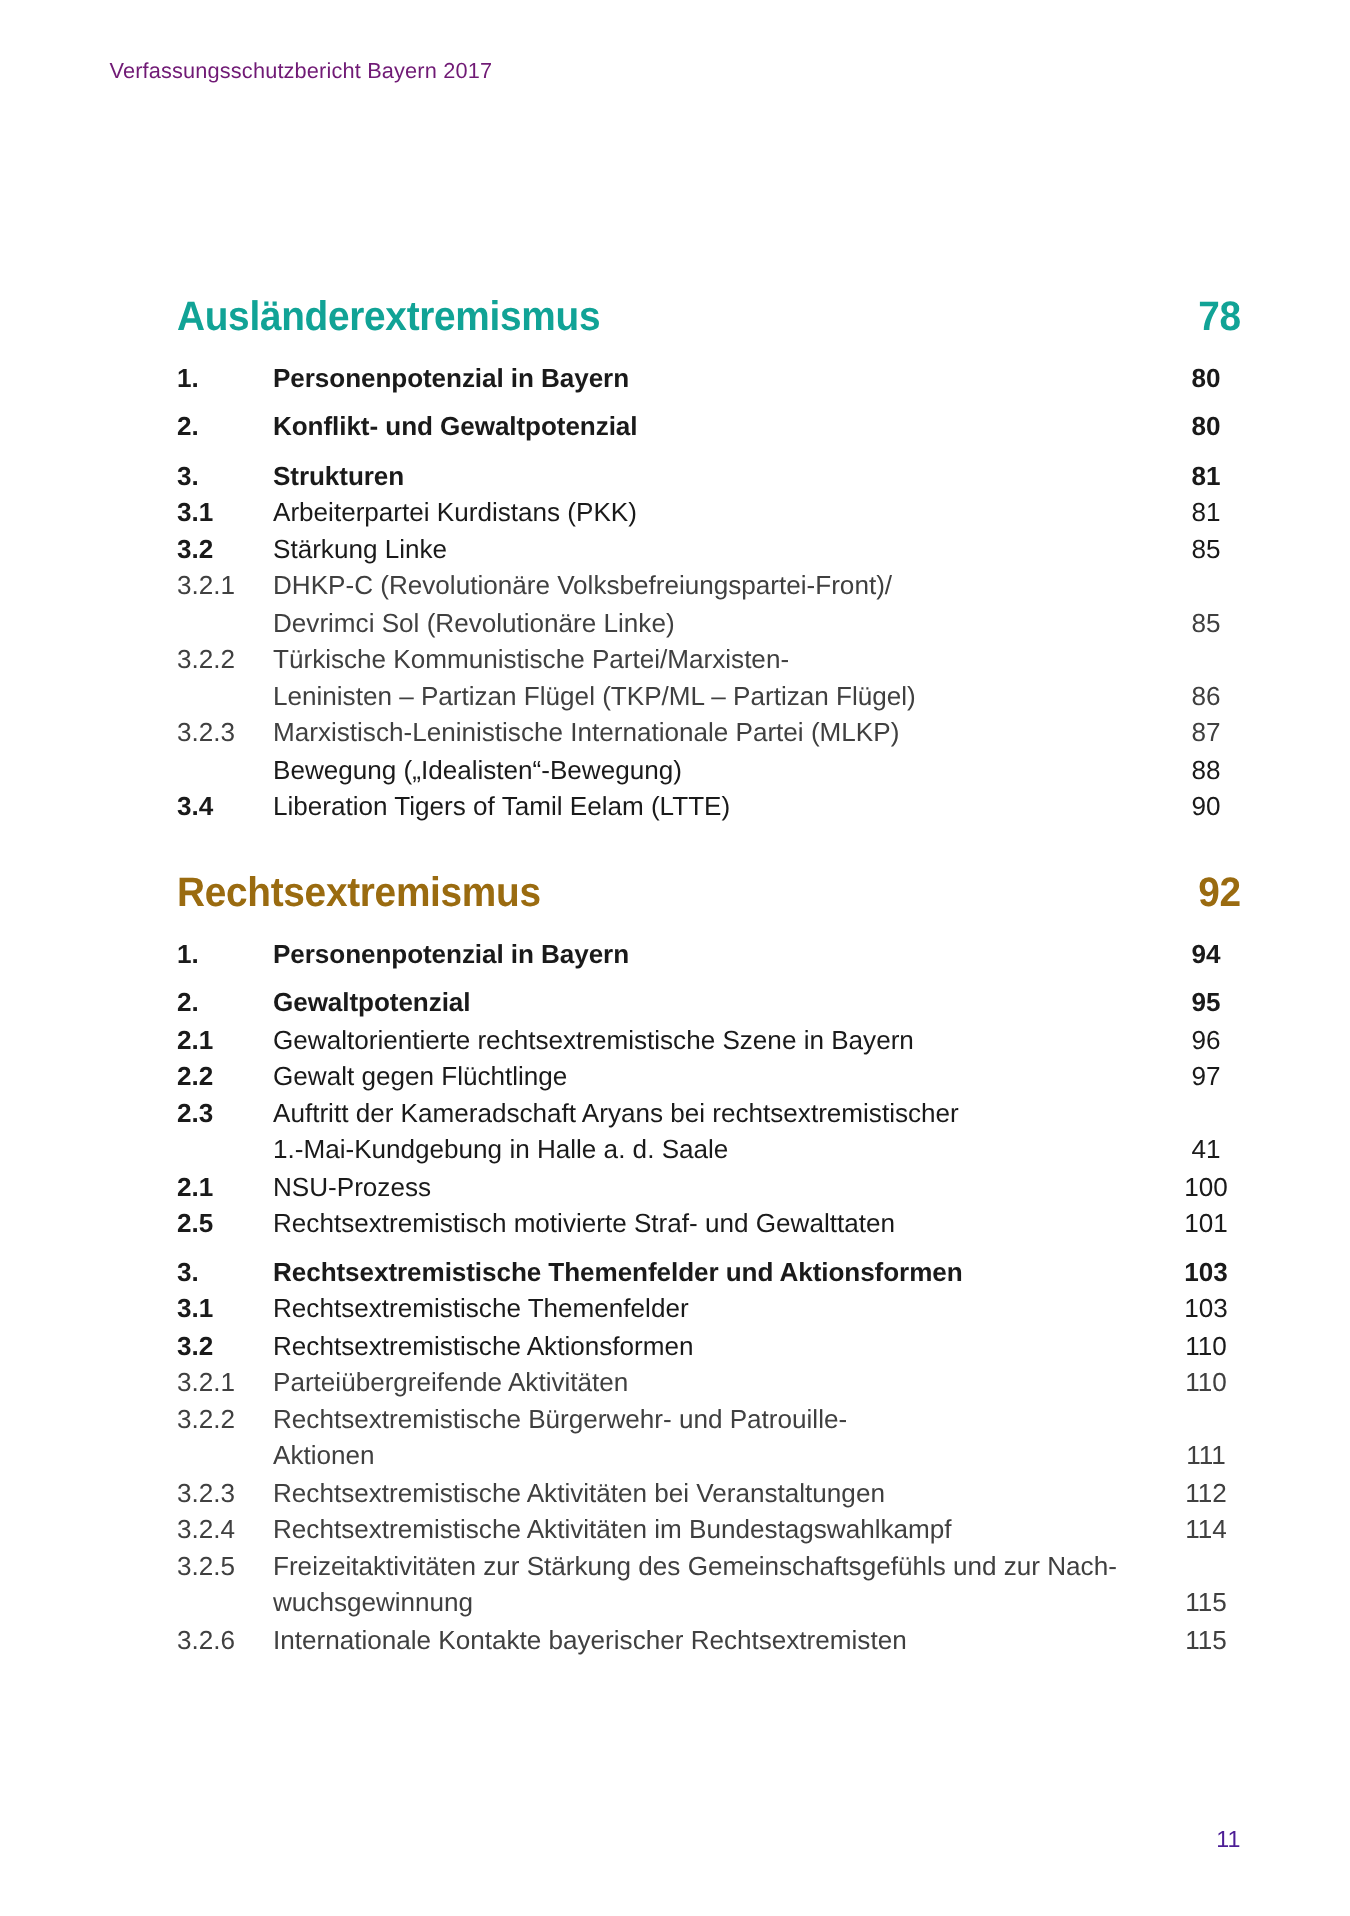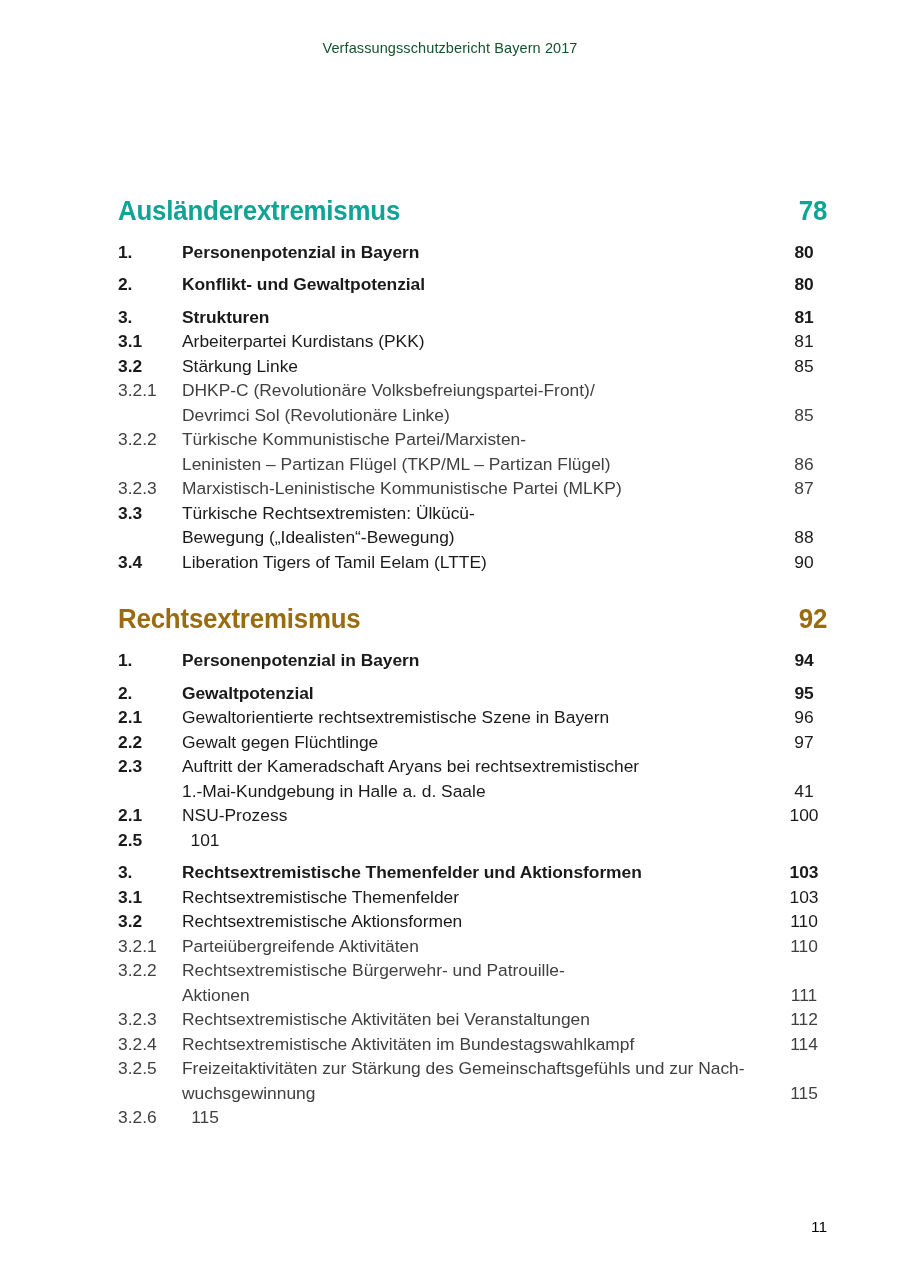--- a/index.html
+++ b/index.html
@@ -21,24 +21,24 @@
     position: absolute;
     inset: 0;
   }
 
   
   .running-head {
     position: absolute;
     top: 40px;
     left: 73px;
     right: 73px;
-    text-align: center;
+    text-align: left;
     font-size: 14.5px;
     letter-spacing: 0.1px;
-    color: #14532d;
+    color: #701a75;
     font-weight: 400;
   }
 
   
   .toc {
     position: absolute;
     left: 118px;
     top: 196px;
     width: 709px;   
   }
@@ -124,21 +124,21 @@
   .part-block + .part-block { margin-top: 30px; }
 
   
   .folio {
     position: absolute;
     left: 73px;
     right: 73px;
     bottom: 41px;
     text-align: right;
     font-size: 15.5px;
-    color: #000000;
+    color: #4c1d95;
   }
 </style>
 </head>
 <body>
 
 <div class="page">
 
   <div class="running-head">Verfassungsschutzbericht Bayern 2017</div>
 
   <div class="toc">
@@ -189,27 +189,22 @@
             <span class="label">Türkische Kommunistische Partei/Marxisten-</span>
             <span class="pg"></span>
           </div>
           <div class="row lvl3 cont">
             <span class="num"></span>
             <span class="label">Leninisten – Partizan Flügel (TKP/ML – Partizan Flügel)</span>
             <span class="pg">86</span>
           </div>
           <div class="row lvl3">
             <span class="num">3.2.3</span>
-            <span class="label">Marxistisch-Leninistische Kommunistische Partei (MLKP)</span>
+            <span class="label">Marxistisch-Leninistische Internationale Partei (MLKP)</span>
             <span class="pg">87</span>
-          </div>
-          <div class="row lvl2">
-            <span class="num">3.3</span>
-            <span class="label">Türkische Rechtsextremisten: Ülkücü-</span>
-            <span class="pg"></span>
           </div>
           <div class="row lvl2 cont">
             <span class="num"></span>
             <span class="label">Bewegung („Idealisten“-Bewegung)</span>
             <span class="pg">88</span>
           </div>
           <div class="row lvl2">
             <span class="num">3.4</span>
             <span class="label">Liberation Tigers of Tamil Eelam (LTTE)</span>
             <span class="pg">90</span>
@@ -252,20 +247,21 @@
             <span class="label">1.-Mai-Kundgebung in Halle a. d. Saale</span>
             <span class="pg">41</span>
           </div>
           <div class="row lvl2">
             <span class="num">2.1</span>
             <span class="label">NSU-Prozess</span>
             <span class="pg">100</span>
           </div>
           <div class="row lvl2">
             <span class="num">2.5</span>
+            <span class="label">Rechtsextremistisch motivierte Straf- und Gewalttaten</span>
             <span class="pg">101</span>
           </div>
           <div class="row lvl1 spaced">
             <span class="num">3.</span>
             <span class="label">Rechtsextremistische Themenfelder und Aktionsformen</span>
             <span class="pg">103</span>
           </div>
           <div class="row lvl2">
             <span class="num">3.1</span>
             <span class="label">Rechtsextremistische Themenfelder</span>
@@ -306,20 +302,21 @@
             <span class="label">Freizeitaktivitäten zur Stärkung des Gemeinschaftsgefühls und zur Nach-</span>
             <span class="pg"></span>
           </div>
           <div class="row lvl3 cont">
             <span class="num"></span>
             <span class="label">wuchsgewinnung</span>
             <span class="pg">115</span>
           </div>
           <div class="row lvl3">
             <span class="num">3.2.6</span>
+            <span class="label">Internationale Kontakte bayerischer Rechtsextremisten</span>
             <span class="pg">115</span>
           </div>
         </div>
       </div>
     </div>
 
   <div class="folio">11</div>
 
 </div>
 

